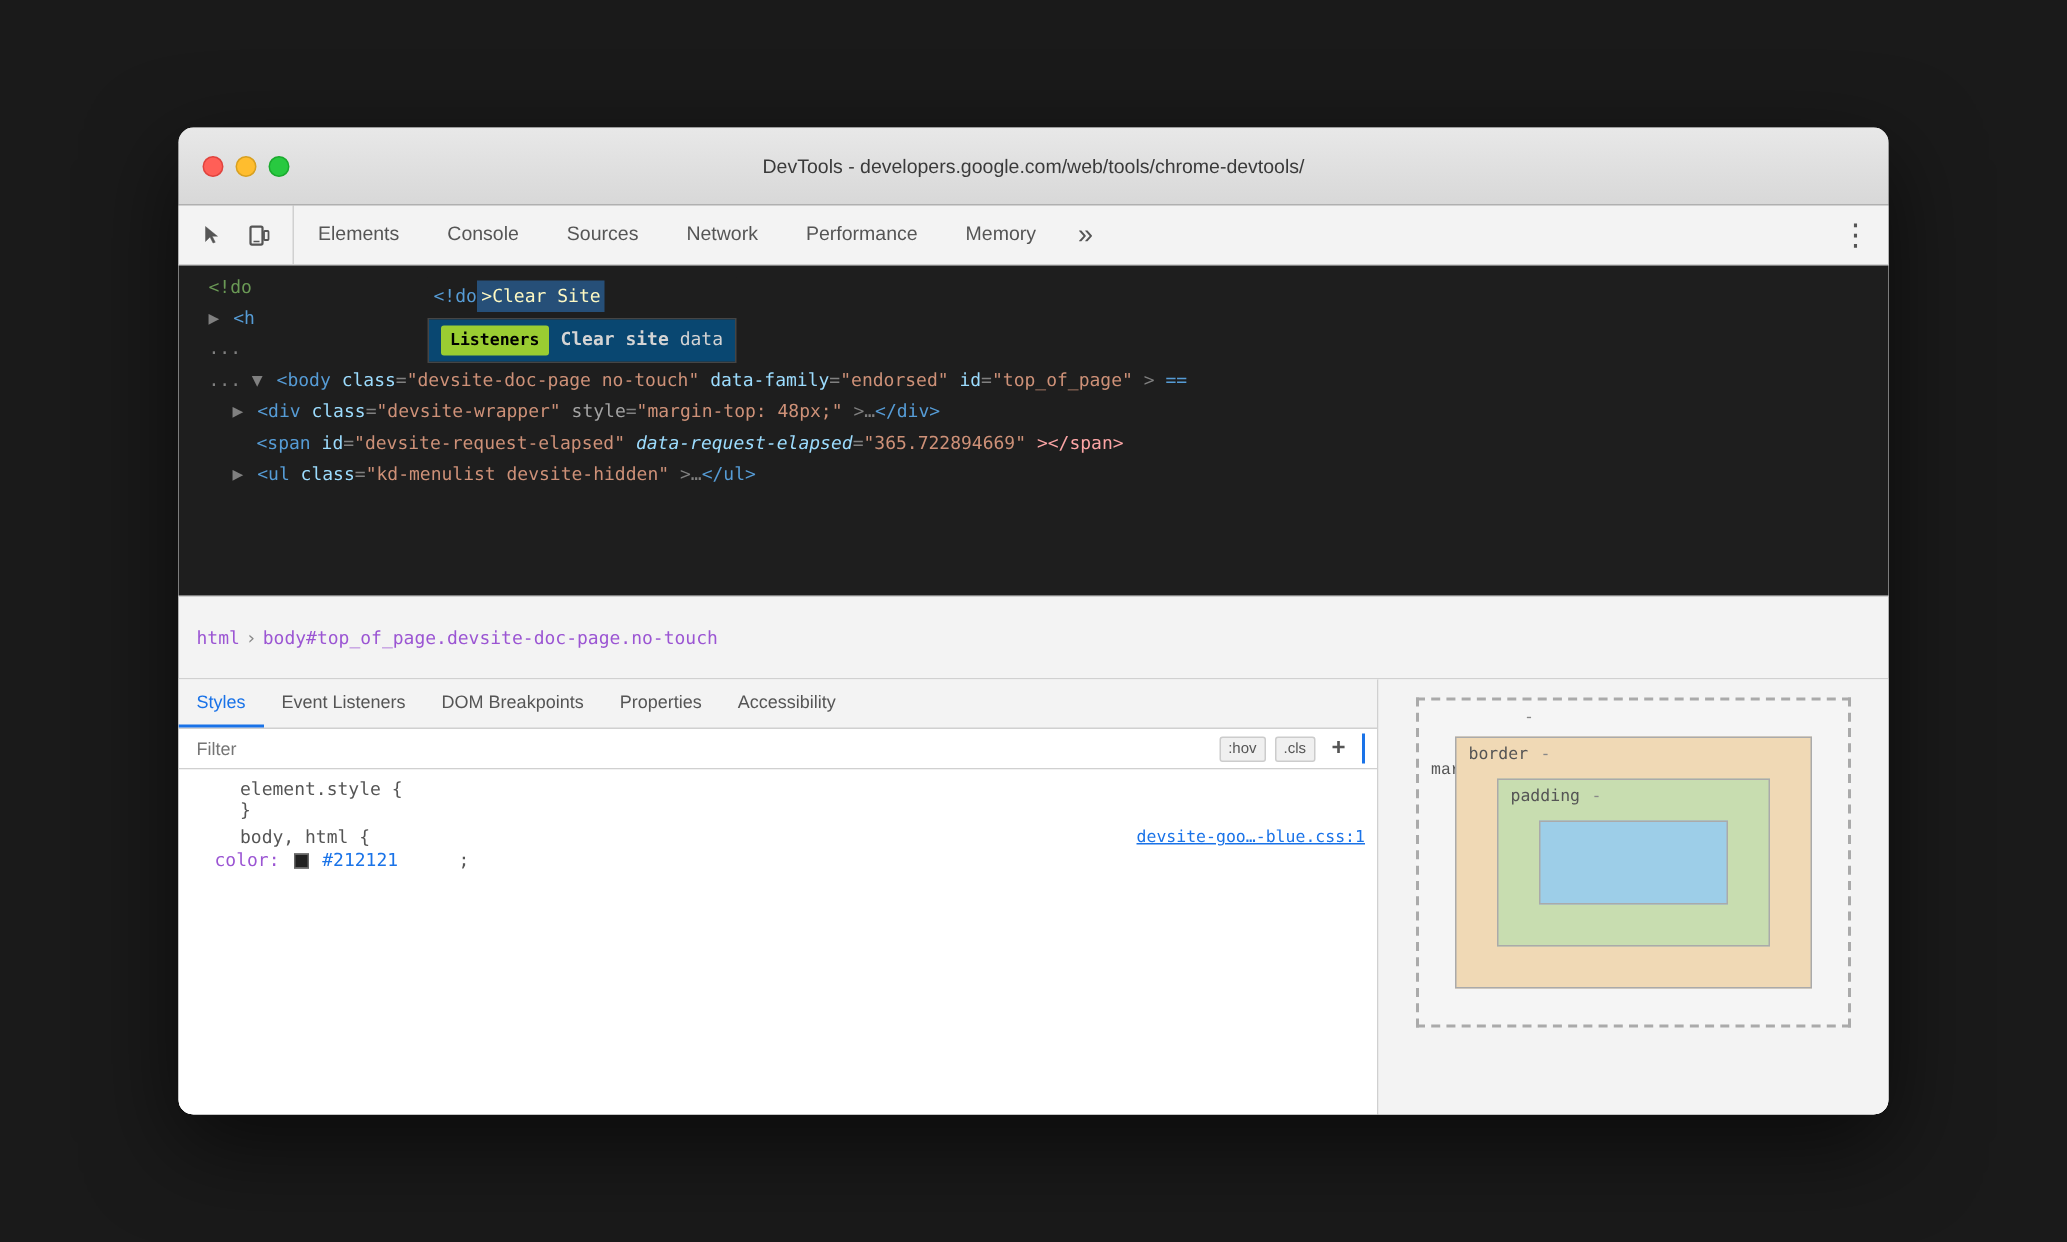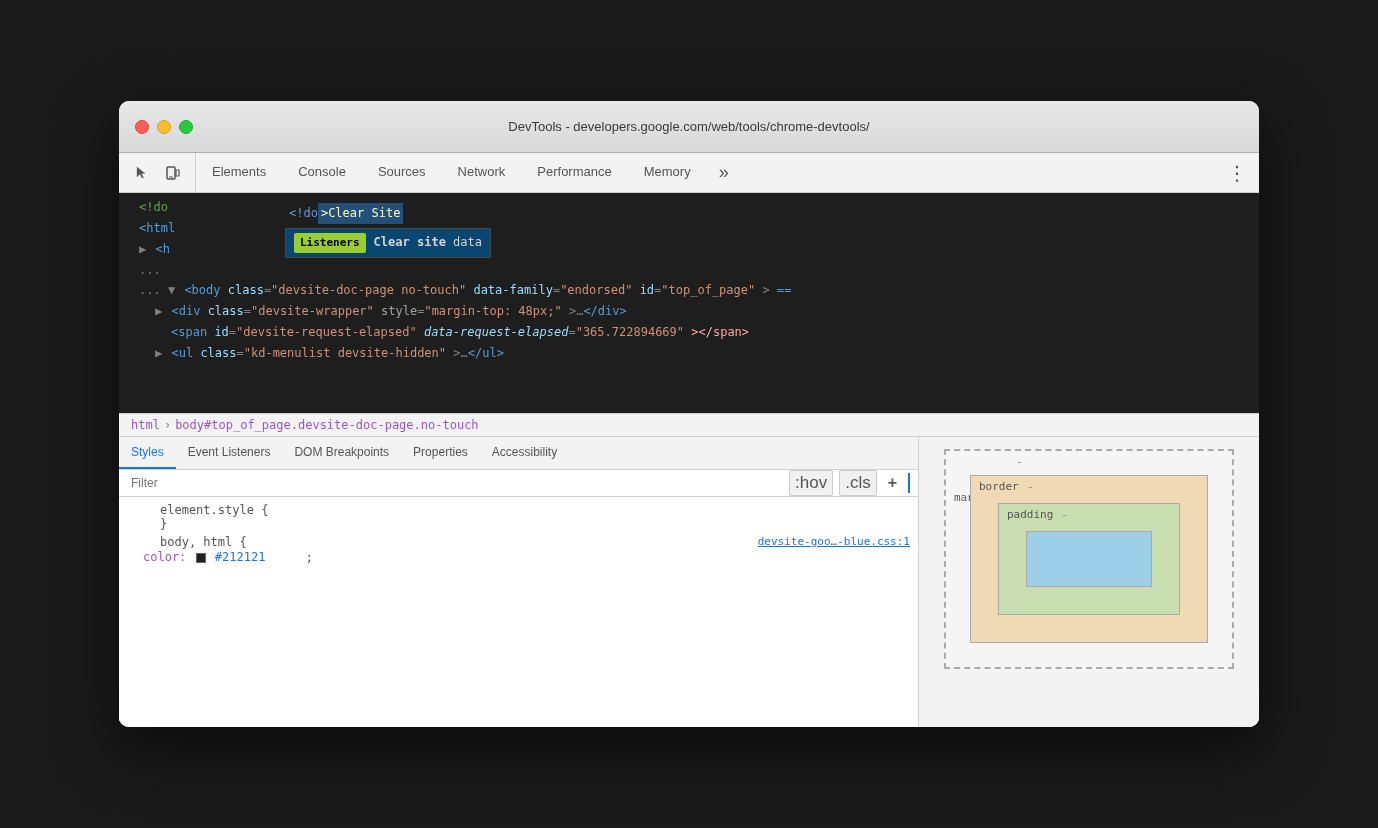--- a/index.html
+++ b/index.html
@@ -217,21 +217,21 @@
     .dots-line {
       color: #808080;
       padding-left: 20px;
     }
 
     
     .breadcrumb-bar {
       background: #f3f3f3;
       border-top: 1px solid #d0d0d0;
       border-bottom: 1px solid #d0d0d0;
-      padding: 4px 12px;
+      padding: 20px 12px;
       font-size: 12px;
       color: #555;
       display: flex;
       gap: 4px;
       align-items: center;
       font-family: 'Consolas', 'Monaco', monospace;
     }
 
     .breadcrumb-item {
       cursor: pointer;
@@ -295,21 +295,21 @@
       gap: 6px;
       align-items: center;
       font-size: 12px;
       color: #555;
     }
 
     .filter-btn {
       padding: 2px 5px;
       cursor: pointer;
       border-radius: 2px;
-      font-size: 17px;
+      font-size: 10px;
       border: 1px solid #ccc;
       background: #f0f0f0;
     }
 
     .styles-content {
       flex: 1;
       overflow-y: auto;
       font-family: 'Consolas', 'Monaco', monospace;
       font-size: 12px;
       padding: 4px 0;
@@ -418,23 +418,20 @@
             <span class="autocomplete-badge" style="background:#9acd32;color:#000;">Listeners</span>
             <span class="autocomplete-text">
               <span class="autocomplete-bold">Clear site</span> data
             </span>
           </div>
         </div>
       </div>
 
       <div class="html-line">
         <span class="comment">&lt;!do</span>
-      </div>
-      <div class="html-line">
-        <span class="tag">&lt;html</span>
       </div>
       <div class="html-line">
         <span class="collapse-arrow">▶</span>
         <span class="tag">&lt;h</span>
       </div>
       <div class="dots-line">... </div>
       <div class="html-line" style="color:#808080;">
         <span style="color:#808080;">... </span>
         <span class="collapse-arrow">▼</span>
         <span class="tag">&lt;</span><span style="color:#569cd6;">body</span>

